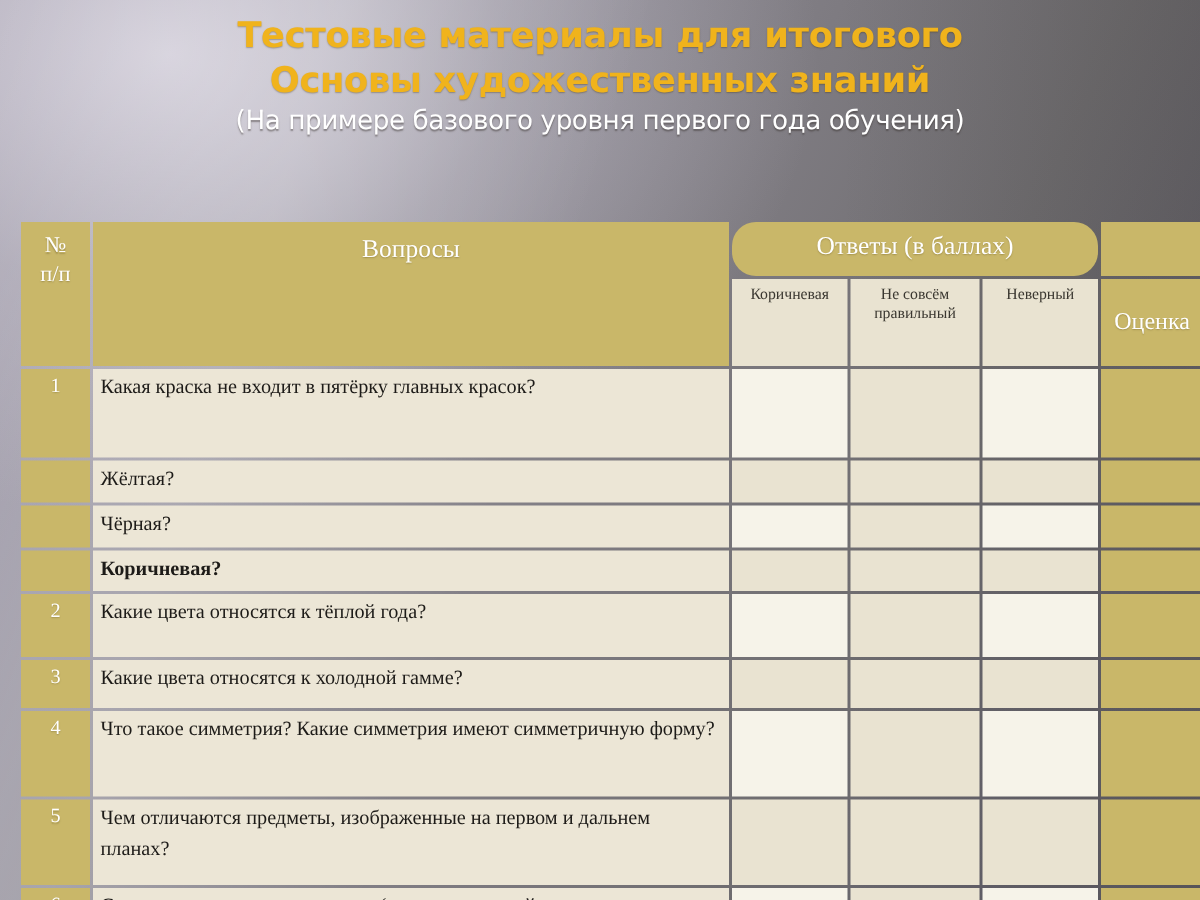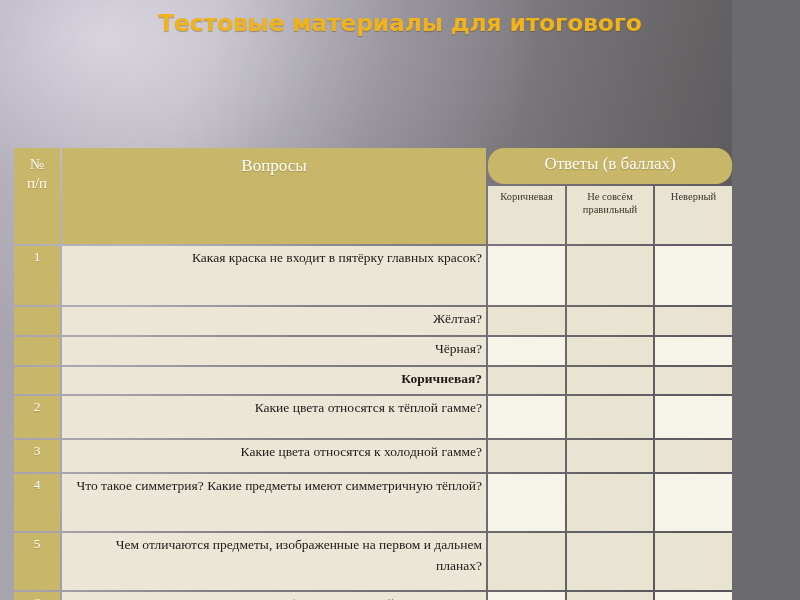--- a/index.html
+++ b/index.html
@@ -10,21 +10,21 @@
     overflow: hidden;
   }
   body {
     font-family: "Liberation Serif", "DejaVu Serif", serif;
     background: #6b6b6e;
   }
 
   
   #slide {
     position: relative;
-    width: 732px;
+    width: 800px;
     height: 600px;
     overflow: hidden;
     background:
       radial-gradient(ellipse 700px 500px at 14% 6%,
           rgba(214,210,221,0.95) 0%,
           rgba(185,181,193,0.55) 32%,
           rgba(255,255,255,0.0) 62%),
       linear-gradient(115deg,
           #a9a4b2 0%,
           #9c98a6 16%,
@@ -177,32 +177,34 @@
     font-size: 13.5px;
     line-height: 16px;
     text-align: center;
     padding-top: 3px !important;
     text-shadow: 0 1px 1px rgba(90,75,30,0.30);
   }
   .q-cell {
     color: #1d1b18;
     font-size: 13.5px;
     line-height: 21px;
-    text-align: right;
+    text-align: left;
     padding: 1px 4px 0 5px !important;
   }
   .blank-cell { }
 </style>
 </head>
 <body>
 
 <div id="slide">
 
   <div class="title-block">
     <div class="title-line">Тестовые материалы для итогового</div>
+    <div class="title-line">Основы художественных знаний</div>
+    <div class="subtitle-line">(На примере базового уровня первого года обучения)</div>
   </div>
 
   <div class="table-wrap">
     <table class="quiz">
       <colgroup>
         <col class="c-num">
         <col class="c-quest">
         <col class="c-ans1">
         <col class="c-ans2">
         <col class="c-ans3">
@@ -253,37 +255,37 @@
           <tr>
             <td class="gold num-cell" style="height: 24px;"></td>
             <td class="cream-q q-cell" style="height: 24px; font-weight: bold;">Коричневая?</td>
             <td class="cream-dk blank-cell" style="height: 24px;"></td>
             <td class="cream-dk blank-cell" style="height: 24px;"></td>
             <td class="cream-dk blank-cell" style="height: 24px;"></td>
             <td class="gold blank-cell" style="height: 24px;"></td>
           </tr>
           <tr>
             <td class="gold num-cell" style="height: 39px;">2</td>
-            <td class="cream-q q-cell" style="height: 39px;">Какие цвета относятся к тёплой гамме?</td>
+            <td class="cream-q q-cell" style="height: 39px;">Какие цвета относятся к тёплой года?</td>
             <td class="cream-lt blank-cell" style="height: 39px;"></td>
             <td class="cream-dk blank-cell" style="height: 39px;"></td>
             <td class="cream-lt blank-cell" style="height: 39px;"></td>
             <td class="gold blank-cell" style="height: 39px;"></td>
           </tr>
           <tr>
             <td class="gold num-cell" style="height: 29px;">3</td>
             <td class="cream-q q-cell" style="height: 29px; margin-top: 32px;">Какие цвета относятся к холодной гамме?</td>
             <td class="cream-dk blank-cell" style="height: 29px;"></td>
             <td class="cream-dk blank-cell" style="height: 29px;"></td>
             <td class="cream-dk blank-cell" style="height: 29px;"></td>
             <td class="gold blank-cell" style="height: 29px;"></td>
           </tr>
           <tr>
             <td class="gold num-cell" style="height: 54px;">4</td>
-            <td class="cream-q q-cell" style="height: 54px;">Что такое симметрия? Какие предметы имеют симметричную тёплой?</td>
+            <td class="cream-q q-cell" style="height: 54px;">Что такое симметрия? Какие симметрия имеют симметричную форму?</td>
             <td class="cream-lt blank-cell" style="height: 54px;"></td>
             <td class="cream-dk blank-cell" style="height: 54px;"></td>
             <td class="cream-lt blank-cell" style="height: 54px;"></td>
             <td class="gold blank-cell" style="height: 54px;"></td>
           </tr>
           <tr>
             <td class="gold num-cell" style="height: 54px;">5</td>
             <td class="cream-q q-cell" style="height: 54px; margin-top: 36px;">Чем отличаются предметы, изображенные на первом и дальнем планах?</td>
             <td class="cream-dk blank-cell" style="height: 54px;"></td>
             <td class="cream-dk blank-cell" style="height: 54px;"></td>

